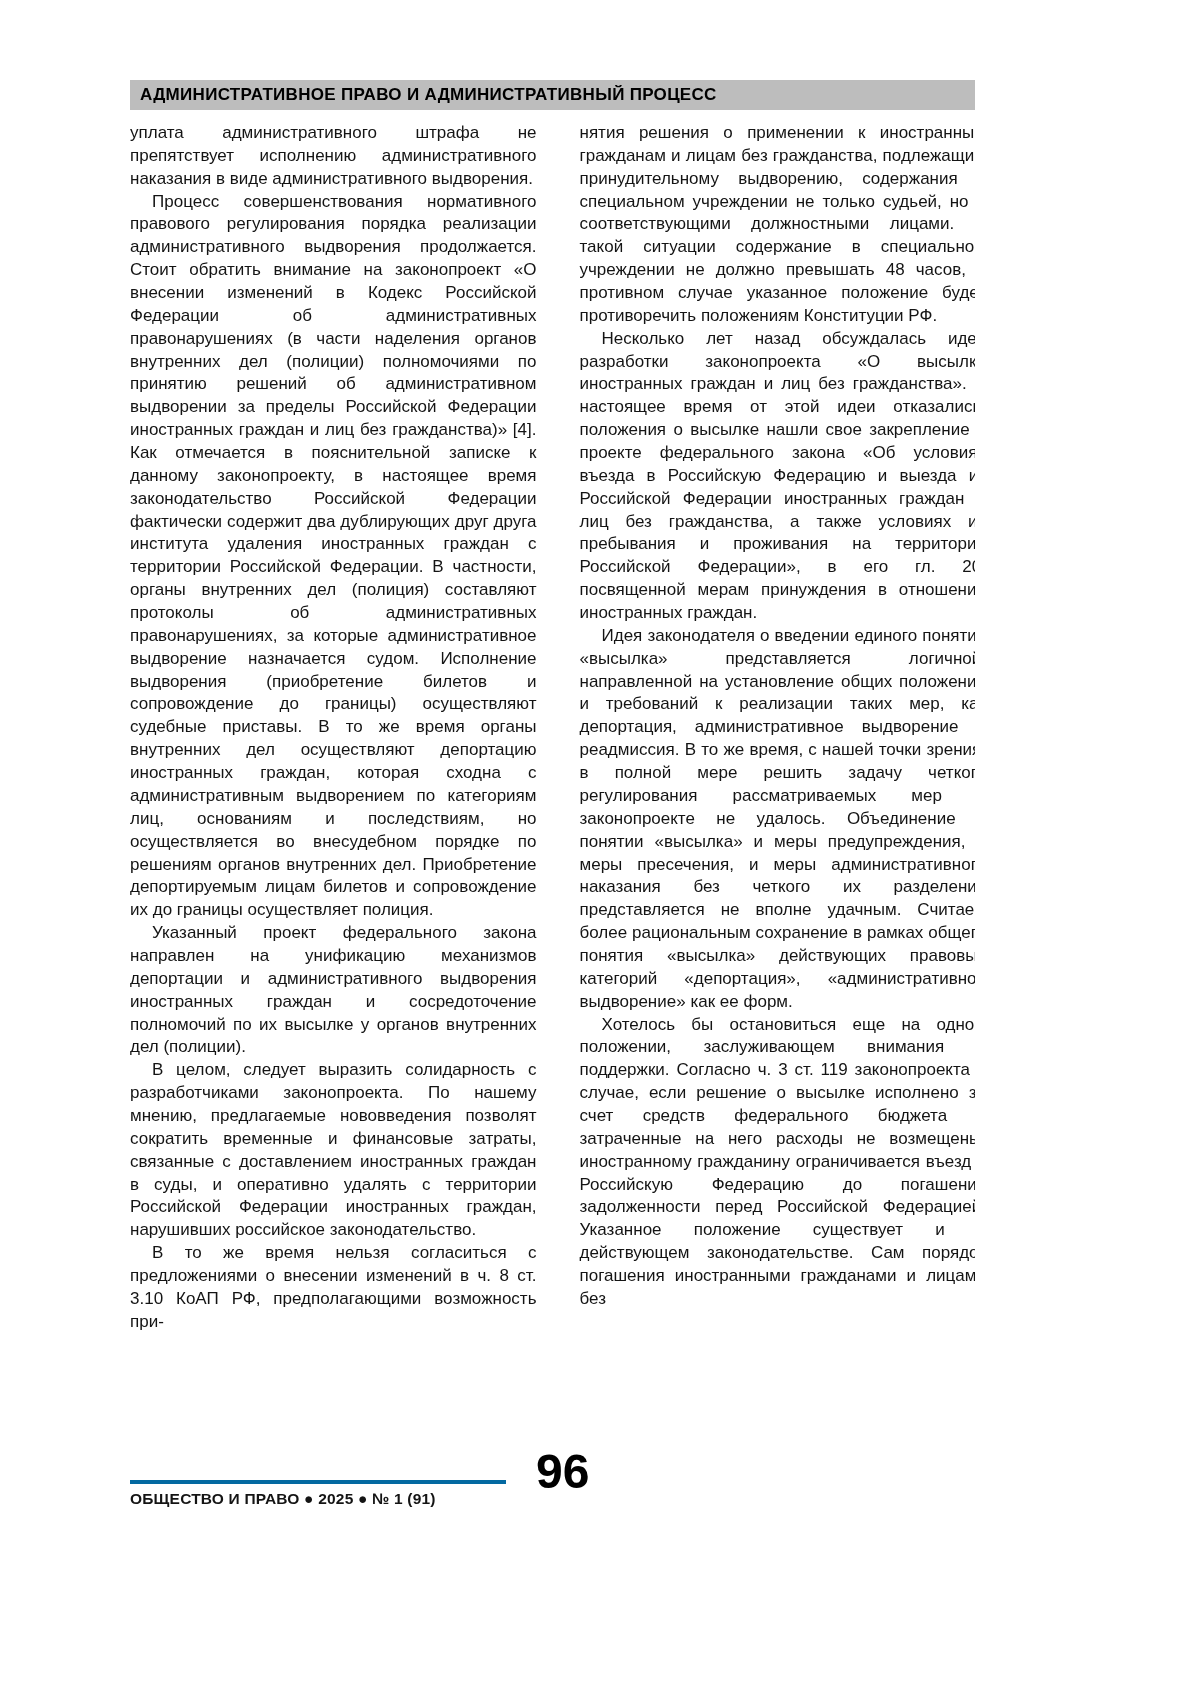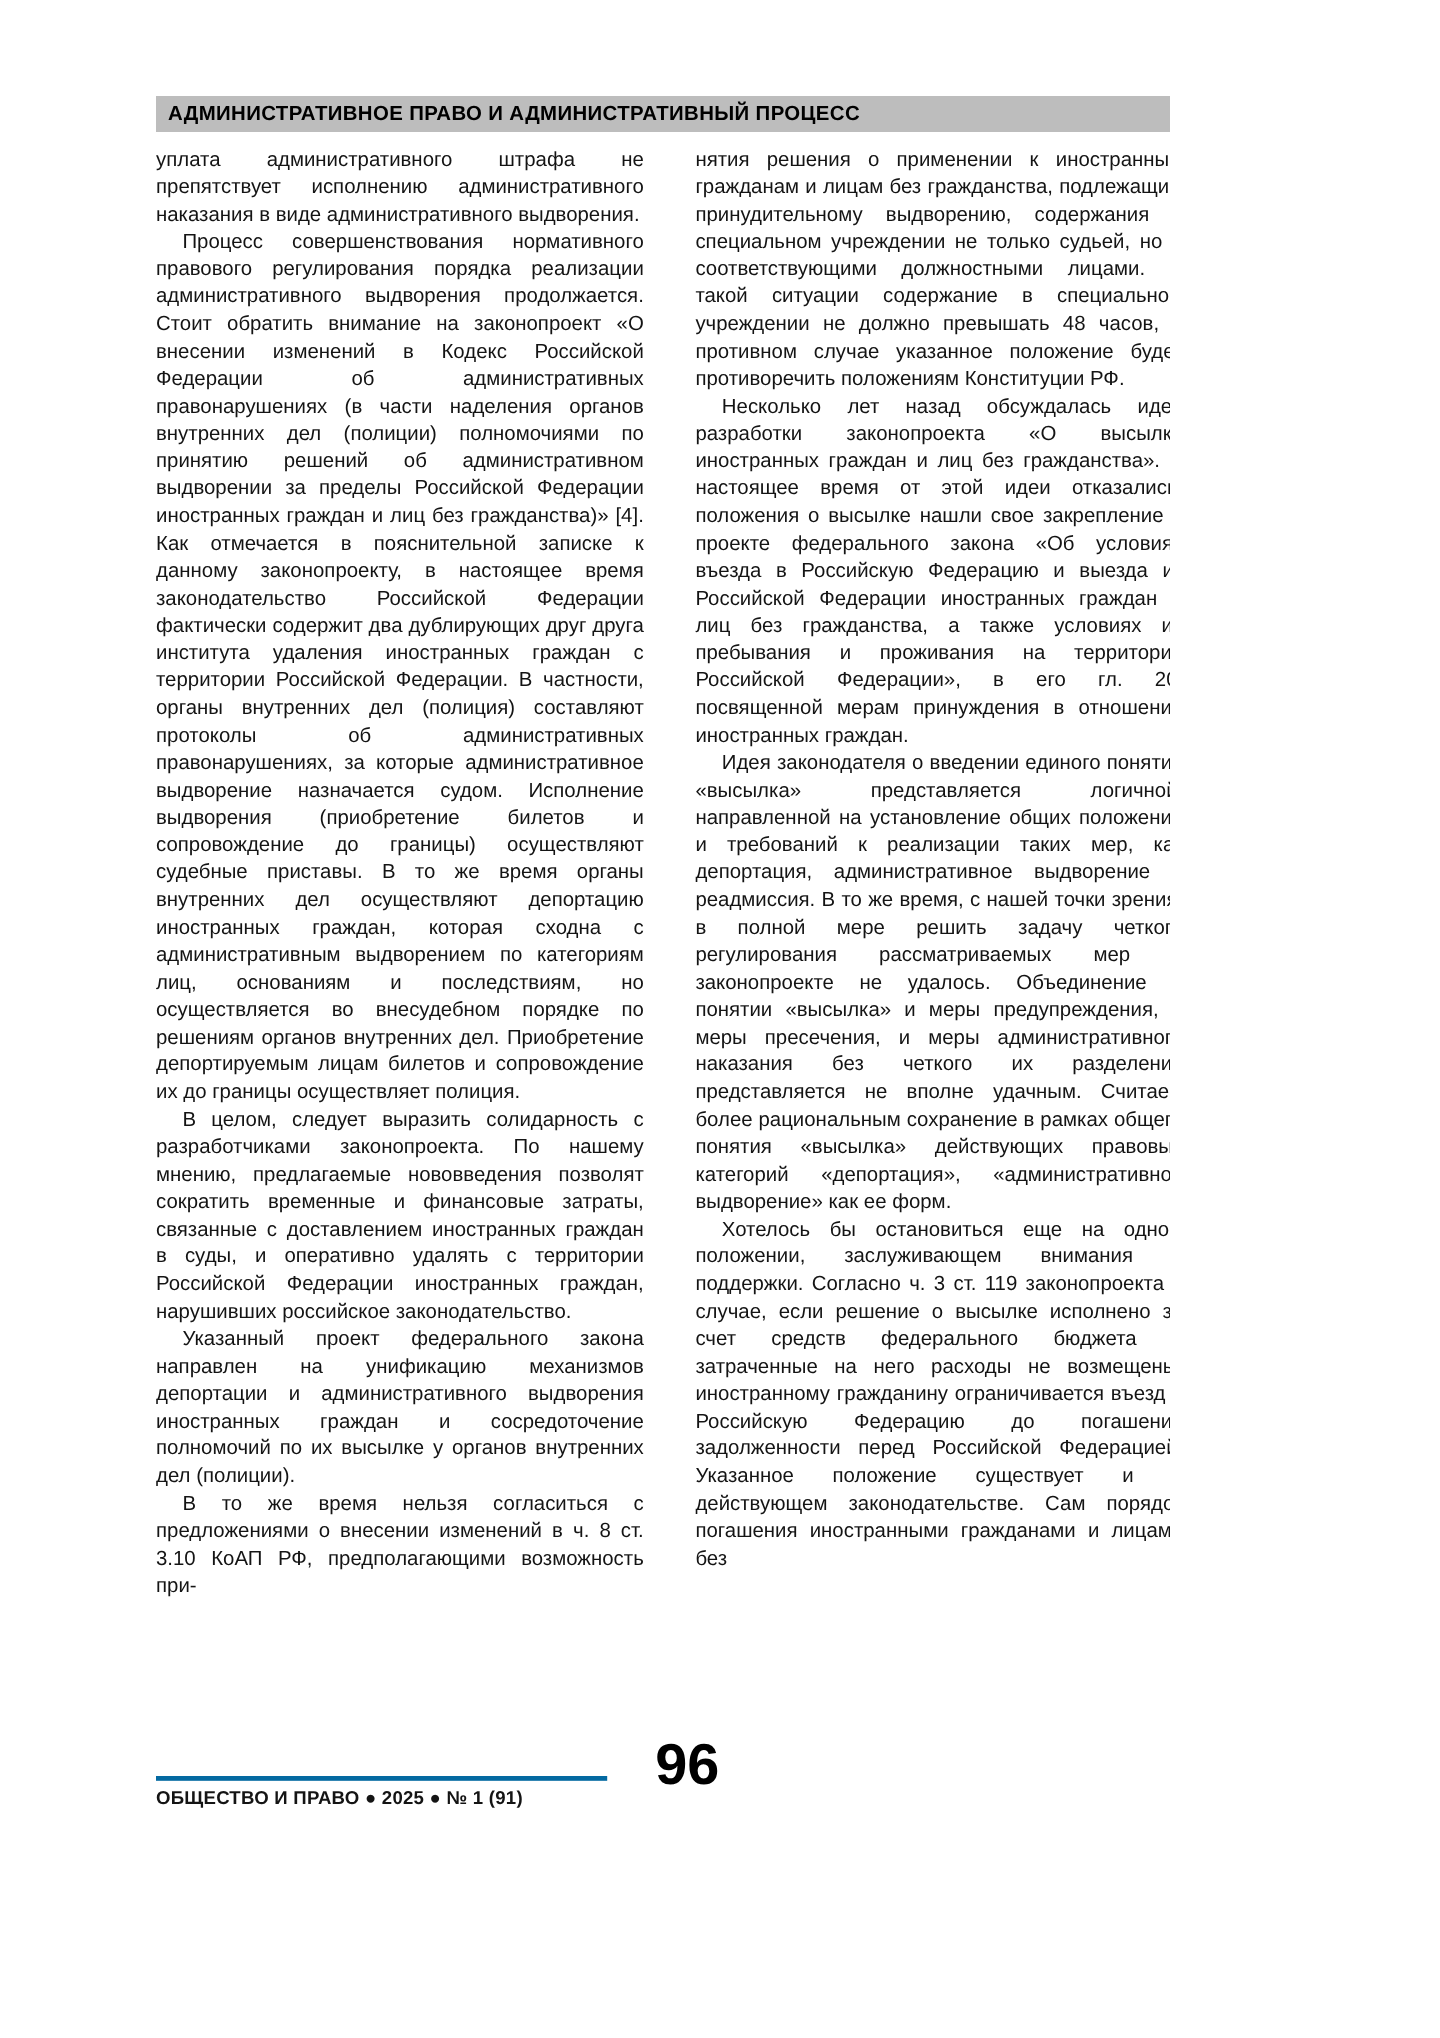--- a/index.html
+++ b/index.html
@@ -52,41 +52,41 @@
     border-top: 4px solid #0369a1;
     padding-top: 6px;
     font-size: 15.5px;
     font-weight: bold;
     letter-spacing: 0.2px;
     white-space: nowrap;
   }
   .page-number {
     font-size: 48px;
     font-weight: bold;
-    margin-left: 40px;
+    margin-left: 30px;
     line-height: 1;
     transform: translateY(-32px);
     color: #000000;
   }
 </style>
 </head>
 <body>
 
 <div class="page">
 
   <div class="header-bar">
     <span>АДМИНИСТРАТИВНОЕ ПРАВО И АДМИНИСТРАТИВНЫЙ ПРОЦЕСС</span>
   </div>
 
   <div class="content">
     <div class="col">
       <p>уплата административного штрафа не препятствует исполнению административного наказания в виде административного выдворения.</p>
       <p class="indent">Процесс совершенствования нормативного правового регулирования порядка реализации административного выдворения продолжается. Стоит обратить внимание на законопроект «О внесении изменений в Кодекс Российской Федерации об административных правонарушениях (в части наделения органов внутренних дел (полиции) полномочиями по принятию решений об административном выдворении за пределы Российской Федерации иностранных граждан и лиц без гражданства)» [4]. Как отмечается в пояснительной записке к данному законопроекту, в настоящее время законодательство Российской Федерации фактически содержит два дублирующих друг друга института удаления иностранных граждан с территории Российской Федерации. В частности, органы внутренних дел (полиция) составляют протоколы об административных правонарушениях, за которые административное выдворение назначается судом. Исполнение выдворения (приобретение билетов и сопровождение до границы) осуществляют судебные приставы. В то же время органы внутренних дел осуществляют депортацию иностранных граждан, которая сходна с административным выдворением по категориям лиц, основаниям и последствиям, но осуществляется во внесудебном порядке по решениям органов внутренних дел. Приобретение депортируемым лицам билетов и сопровождение их до границы осуществляет полиция.</p>
+      <p class="indent">Указанный проект федерального закона направлен на унификацию механизмов депортации и административного выдворения иностранных граждан и сосредоточение полномочий по их высылке у органов внутренних дел (полиции).</p>
       <p class="indent">В целом, следует выразить солидарность с разработчиками законопроекта. По нашему мнению, предлагаемые нововведения позволят сократить временные и финансовые затраты, связанные с доставлением иностранных граждан в суды, и оперативно удалять с территории Российской Федерации иностранных граждан, нарушивших российское законодательство.</p>
-      <p class="indent">Указанный проект федерального закона направлен на унификацию механизмов депортации и административного выдворения иностранных граждан и сосредоточение полномочий по их высылке у органов внутренних дел (полиции).</p>
       <p class="indent">В то же время нельзя согласиться с предложениями о внесении изменений в ч. 8 ст. 3.10 КоАП РФ, предполагающими возможность при-</p>
     </div>
     <div class="col">
       <p>нятия решения о применении к иностранным гражданам и лицам без гражданства, подлежащим принудительному выдворению, содержания в специальном учреждении не только судьей, но и соответствующими должностными лицами. В такой ситуации содержание в специальном учреждении не должно превышать 48 часов, в противном случае указанное положение будет противоречить положениям Конституции РФ.</p>
       <p class="indent">Несколько лет назад обсуждалась идея разработки законопроекта «О высылке иностранных граждан и лиц без гражданства». В настоящее время от этой идеи отказались, положения о высылке нашли свое закрепление в проекте федерального закона «Об условиях въезда в Российскую Федерацию и выезда из Российской Федерации иностранных граждан и лиц без гражданства, а также условиях их пребывания и проживания на территории Российской Федерации», в его гл. 20, посвященной мерам принуждения в отношении иностранных граждан.</p>
       <p class="indent">Идея законодателя о введении единого понятия «высылка» представляется логичной, направленной на установление общих положений и требований к реализации таких мер, как депортация, административное выдворение и реадмиссия. В то же время, с нашей точки зрения, в полной мере решить задачу четкого регулирования рассматриваемых мер в законопроекте не удалось. Объединение в понятии «высылка» и меры предупреждения, и меры пресечения, и меры административного наказания без четкого их разделения представляется не вполне удачным. Считаем более рациональным сохранение в рамках общего понятия «высылка» действующих правовых категорий «депортация», «административное выдворение» как ее форм.</p>
       <p class="indent">Хотелось бы остановиться еще на одном положении, заслуживающем внимания и поддержки. Согласно ч. 3 ст. 119 законопроекта в случае, если решение о высылке исполнено за счет средств федерального бюджета и затраченные на него расходы не возмещены, иностранному гражданину ограничивается въезд в Российскую Федерацию до погашения задолженности перед Российской Федерацией. Указанное положение существует и в действующем законодательстве. Сам порядок погашения иностранными гражданами и лицами без</p>
     </div>
   </div>
 

